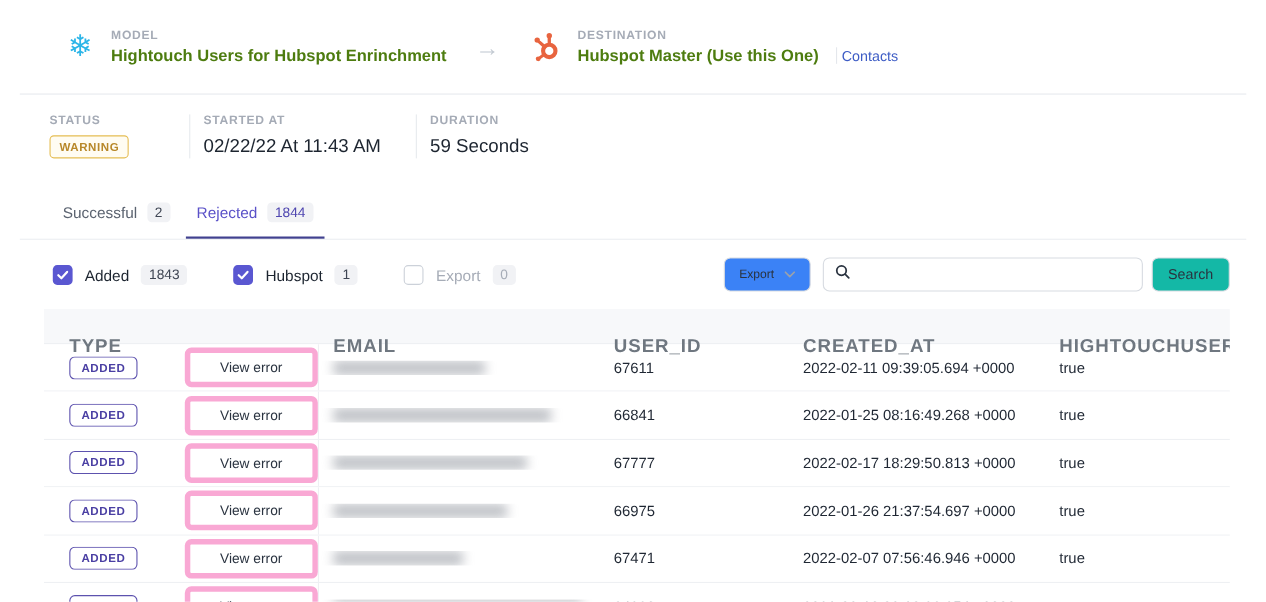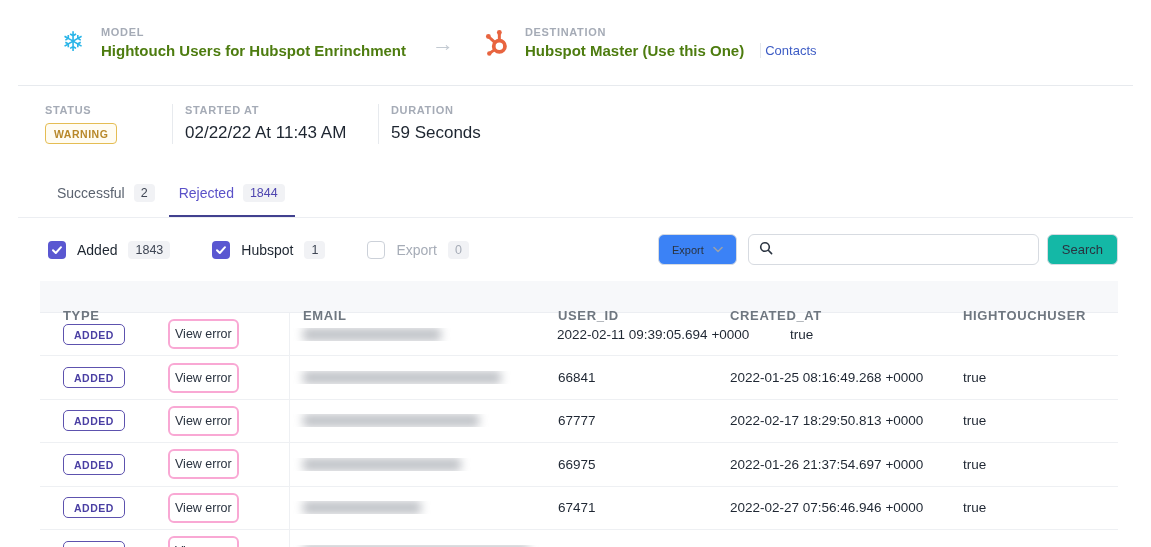--- a/index.html
+++ b/index.html
@@ -68,39 +68,39 @@
   .search-box input { border: none; outline: none; flex: 1; font-size: 13px;
     margin-left: 8px; font-family: "Liberation Sans", sans-serif; color: #1d2530; }
   .search-btn { height: 31px; margin-left: 8px; padding: 0 14px; background: #14b8a6;
     border: 1px solid #d7dbe1; border-radius: 6px; font-size: 13px; color: #2a3340;
     cursor: pointer; font-family: "Liberation Sans", sans-serif; }
 
   
   .data-table { margin: 2px 33px 0 40px; }
   .t-row { display: flex; align-items: center; }
   .t-head { background: #f7f8fa; height: 32px; border-bottom: 1px solid #eceef2; }
-  .t-head .t-cell { font-size: 13px; font-weight: 600; letter-spacing: 0.05em;
+  .t-head .t-cell { font-size: 17px; font-weight: 600; letter-spacing: 0.05em;
     color: #6f7780; text-transform: uppercase; margin-top: 37px; }
   .t-body .t-row { height: 43.4px; border-bottom: 1px solid #eef0f3; background: #fff; }
   .t-cell { overflow: hidden; white-space: nowrap; }
   .col-type   { width: 105px; padding-left: 23px; }
   .col-error  { width: 145px; padding-left: 23px; align-self: stretch; display: flex; align-items: center; }
   .t-head .col-error { border: none; }
   .t-body .col-error { border-right: 1px solid #eef0f3; }
   .col-email  { width: 255px; padding-left: 13px; }
   .col-userid { width: 173px; padding-left: 13px; }
   .col-created{ width: 232px; padding-left: 12px; }
   .col-htuser { flex: 1; padding-left: 13px; }
   .t-body .t-cell { font-size: 13.5px; color: #1f2733; }
 
   .type-badge { display: inline-block; font-size: 10.5px; font-weight: 600;
     letter-spacing: 0.05em; color: #4a3fa3; border: 1px solid #5d52ae; border-radius: 5px;
     padding: 4px 10px 3px; background: #fff; }
   .view-error-btn { font-size: 12.5px; color: #2a3340; background: #fff;
-    border: 2px solid #f9a8d4; border-radius: 6px; padding: 6px 5px; cursor: pointer;
+    border: 5px solid #f9a8d4; border-radius: 6px; padding: 6px 27px; cursor: pointer;
     font-family: "Liberation Sans", sans-serif; }
   .redacted { height: 13px; border-radius: 2px; background: #8a8f98;
     filter: blur(5px); opacity: 0.55; }
 </style>
 </head>
 <body>
 
 <div class="top-header">
   <div class="entity">
     <div class="entity-icon">
@@ -222,20 +222,21 @@
   <div class="t-row">
     <div class="t-cell col-type">
       <span class="type-badge">ADDED</span>
     </div>
     <div class="t-cell col-error">
       <button class="view-error-btn">View error</button>
     </div>
     <div class="t-cell col-email">
       <div class="redacted" style="width: 138px;"></div>
     </div>
+    <div class="t-cell col-userid">67611</div>
     <div class="t-cell col-created">2022-02-11 09:39:05.694 +0000</div>
     <div class="t-cell col-htuser">true</div>
   </div>
 
   <div class="t-row">
     <div class="t-cell col-type">
       <span class="type-badge">ADDED</span>
     </div>
     <div class="t-cell col-error">
       <button class="view-error-btn">View error</button>
@@ -282,21 +283,21 @@
     <div class="t-cell col-type">
       <span class="type-badge">ADDED</span>
     </div>
     <div class="t-cell col-error">
       <button class="view-error-btn">View error</button>
     </div>
     <div class="t-cell col-email">
       <div class="redacted" style="width: 118px;"></div>
     </div>
     <div class="t-cell col-userid">67471</div>
-    <div class="t-cell col-created">2022-02-27 07:56:46.946 +0000</div>
+    <div class="t-cell col-created">2022-02-07 07:56:46.946 +0000</div>
     <div class="t-cell col-htuser">true</div>
   </div>
 
   <div class="t-row">
     <div class="t-cell col-type">
       <span class="type-badge">ADDED</span>
     </div>
     <div class="t-cell col-error">
       <button class="view-error-btn">View error</button>
     </div>

